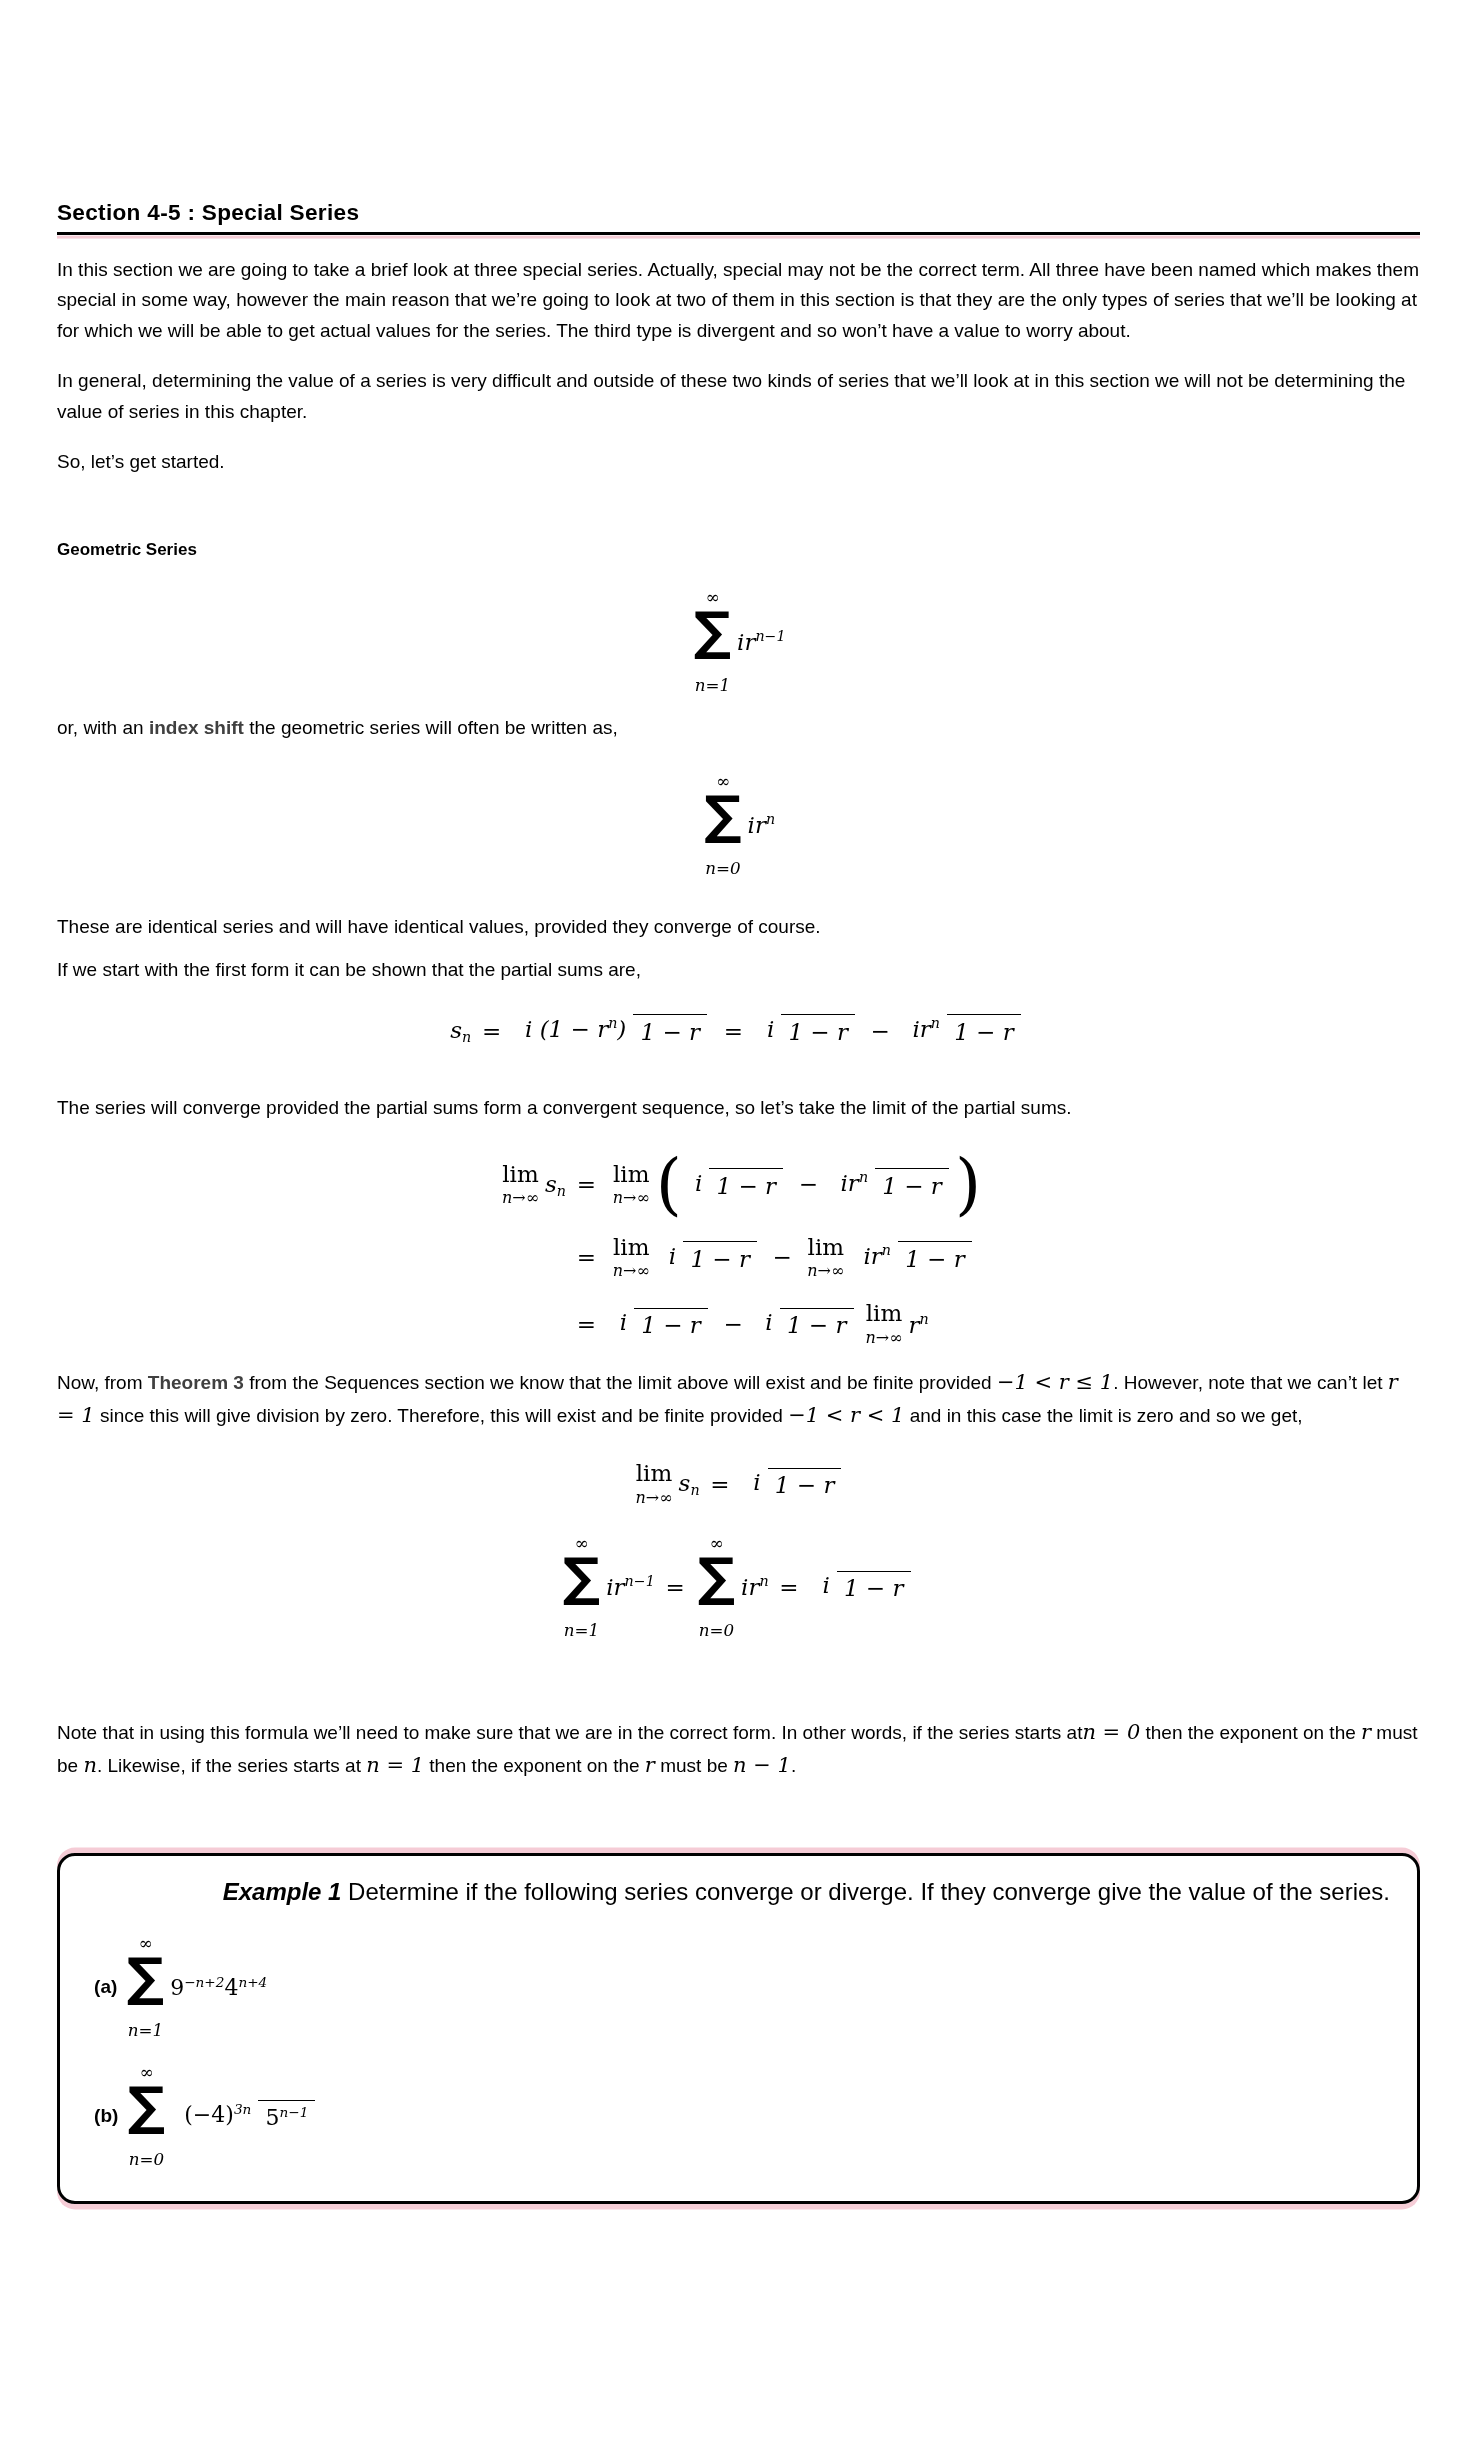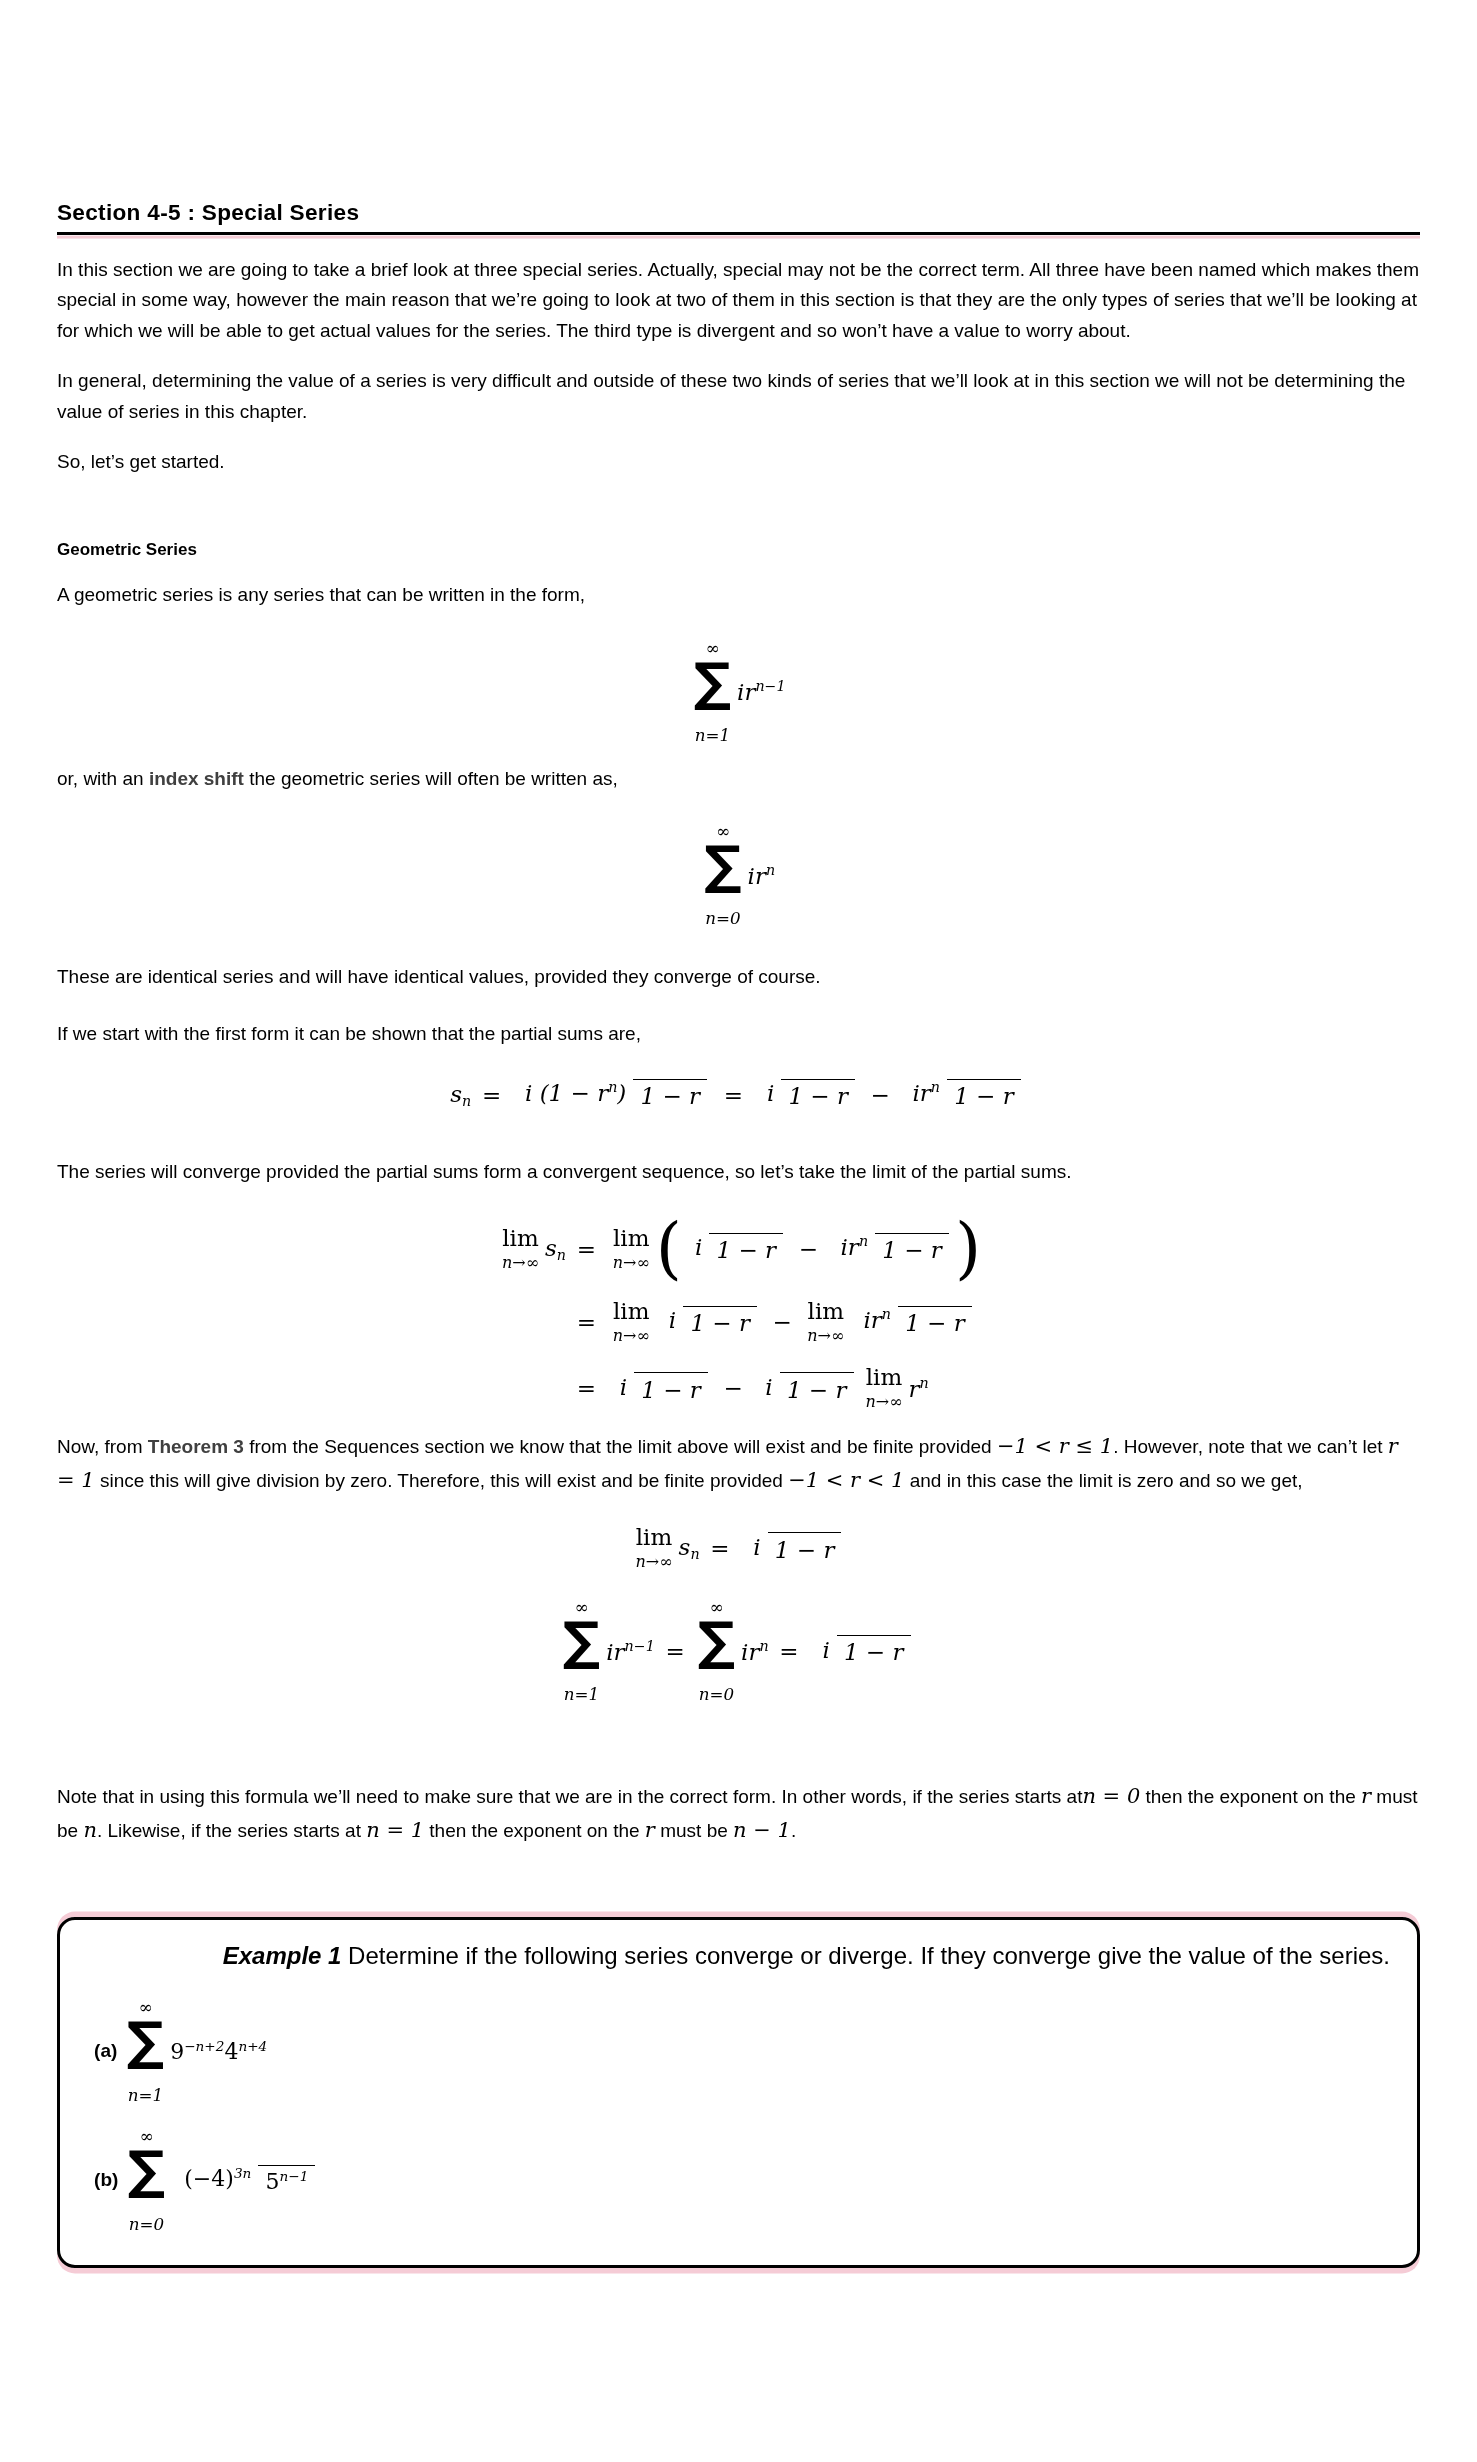--- a/index.html
+++ b/index.html
@@ -74,21 +74,20 @@
 <div class="page">
 
   <h1 class="title">Section 4-5 : Special Series</h1>
   <div class="rule"></div>
 
   <p class="body">In this section we are going to take a brief look at three special series. Actually, special may not be the correct term. All three have been named which makes them special in some way, however the main reason that we’re going to look at two of them in this section is that they are the only types of series that we’ll be looking at for which we will be able to get actual values for the series. The third type is divergent and so won’t have a value to worry about.</p>
   <p class="body">In general, determining the value of a series is very difficult and outside of these two kinds of series that we’ll look at in this section we will not be determining the value of series in this chapter.</p>
   <p class="body">So, let’s get started.</p>
 
   <div class="heading">Geometric Series</div>
-  <p class="body tight">A geometric series is any series that can be written in the form,</p>
 
   <div class="fblock">
     <span class="fin">
       <span class="sumop">
         <span class="sum-top mn">∞</span>
         <span class="sigma">∑</span>
         <span class="sum-bot mi">n=1</span>
       </span>
       <span class="run"><span class="mi">ir</span><span class="msup mi">n−1</span></span>
     </span>
@@ -101,21 +100,21 @@
       <span class="sumop">
         <span class="sum-top mn">∞</span>
         <span class="sigma">∑</span>
         <span class="sum-bot mi">n=0</span>
       </span>
       <span class="run"><span class="mi">ir</span><span class="msup mi">n</span></span>
     </span>
   </div>
 
   <p class="body" style="margin-top:35px;">These are identical series and will have identical values, provided they converge of course.</p>
-  <p class="body" style="margin-top:27px;">If we start with the first form it can be shown that the partial sums are,</p>
+  <p class="body" style="margin-top:13px;">If we start with the first form it can be shown that the partial sums are,</p>
 
   <div class="fblock">
     <span class="fin">
       <span class="run"><span class="mi">s</span><span class="msub mi">n</span></span>
       <span class="eqsign">=</span>
       <span class="frac">
         <span class="num run"><span class="mi">i (1 − r</span><span class="msup mi">n</span><span class="mi">)</span></span>
         <span class="den mi">1 − r</span>
       </span>
       <span class="eqsign">=</span>

